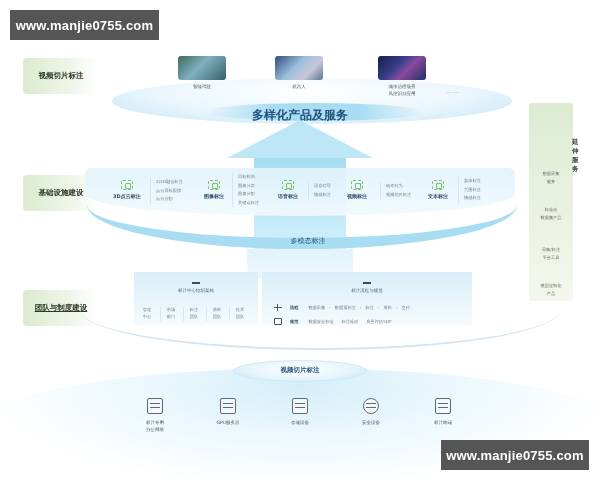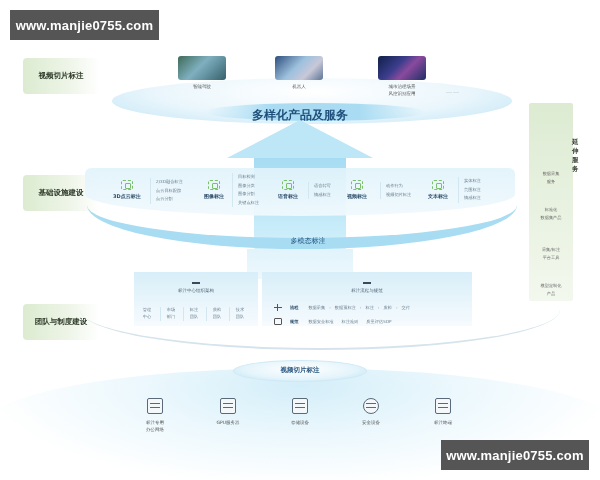--- a/index.html
+++ b/index.html
@@ -6,21 +6,21 @@
   html, body { width: 600px; height: 480px; background: #ffffff; overflow: hidden; }
   body { position: relative; font-family: "DejaVu Sans", sans-serif; color: #333; }
 
   .wm { position: absolute; background: #555555; color: #ffffff; font-family: "Liberation Sans", sans-serif; font-size: 13px; font-weight: bold; display: flex; align-items: center; justify-content: center; letter-spacing: 0.2px; }
   .wm-top { left: 10px; top: 10px; width: 149px; height: 30px; }
   .wm-bot { left: 441px; top: 440px; width: 148px; height: 30px; }
 
   .side-label { position: absolute; left: 23px; width: 76px; height: 36px; border-radius: 4px;
     background: linear-gradient(90deg, #dcebd0 0%, #eef5e8 60%, #ffffff 100%);
     display: flex; align-items: center; justify-content: center; font-size: 7.5px; font-weight: bold; color: #2f3b2a; }
-  .sl1 { top: 58px; } .sl2 { top: 175px; } .sl3 { top: 304px; }
+  .sl1 { top: 58px; } .sl2 { top: 175px; } .sl3 { top: 290px; text-decoration: underline; }
 
   
   .top-ellipse { position: absolute; left: 112px; top: 78px; width: 400px; height: 46px; border-radius: 50%;
     background: radial-gradient(ellipse at 50% 30%, #ffffff 0%, #eaf6fc 55%, #bfe4f5 100%); }
   .top-band { position: absolute; left: 205px; top: 103px; width: 220px; height: 18px; border-radius: 50%;
     background: linear-gradient(90deg, rgba(170,220,245,0) 0%, #a9dcf3 30%, #a9dcf3 70%, rgba(170,220,245,0) 100%); }
   .top-band-label { position: absolute; left: 0; width: 600px; top: 107px; text-align: center; font-size: 12px; font-weight: bold; color: #1f4f7a; }
 
   .thumb { position: absolute; top: 56px; width: 48px; height: 24px; border-radius: 3px; }
   .th1 { left: 178px; background: linear-gradient(135deg, #3e6a58 0%, #7fb0c0 45%, #36606b 100%); }

